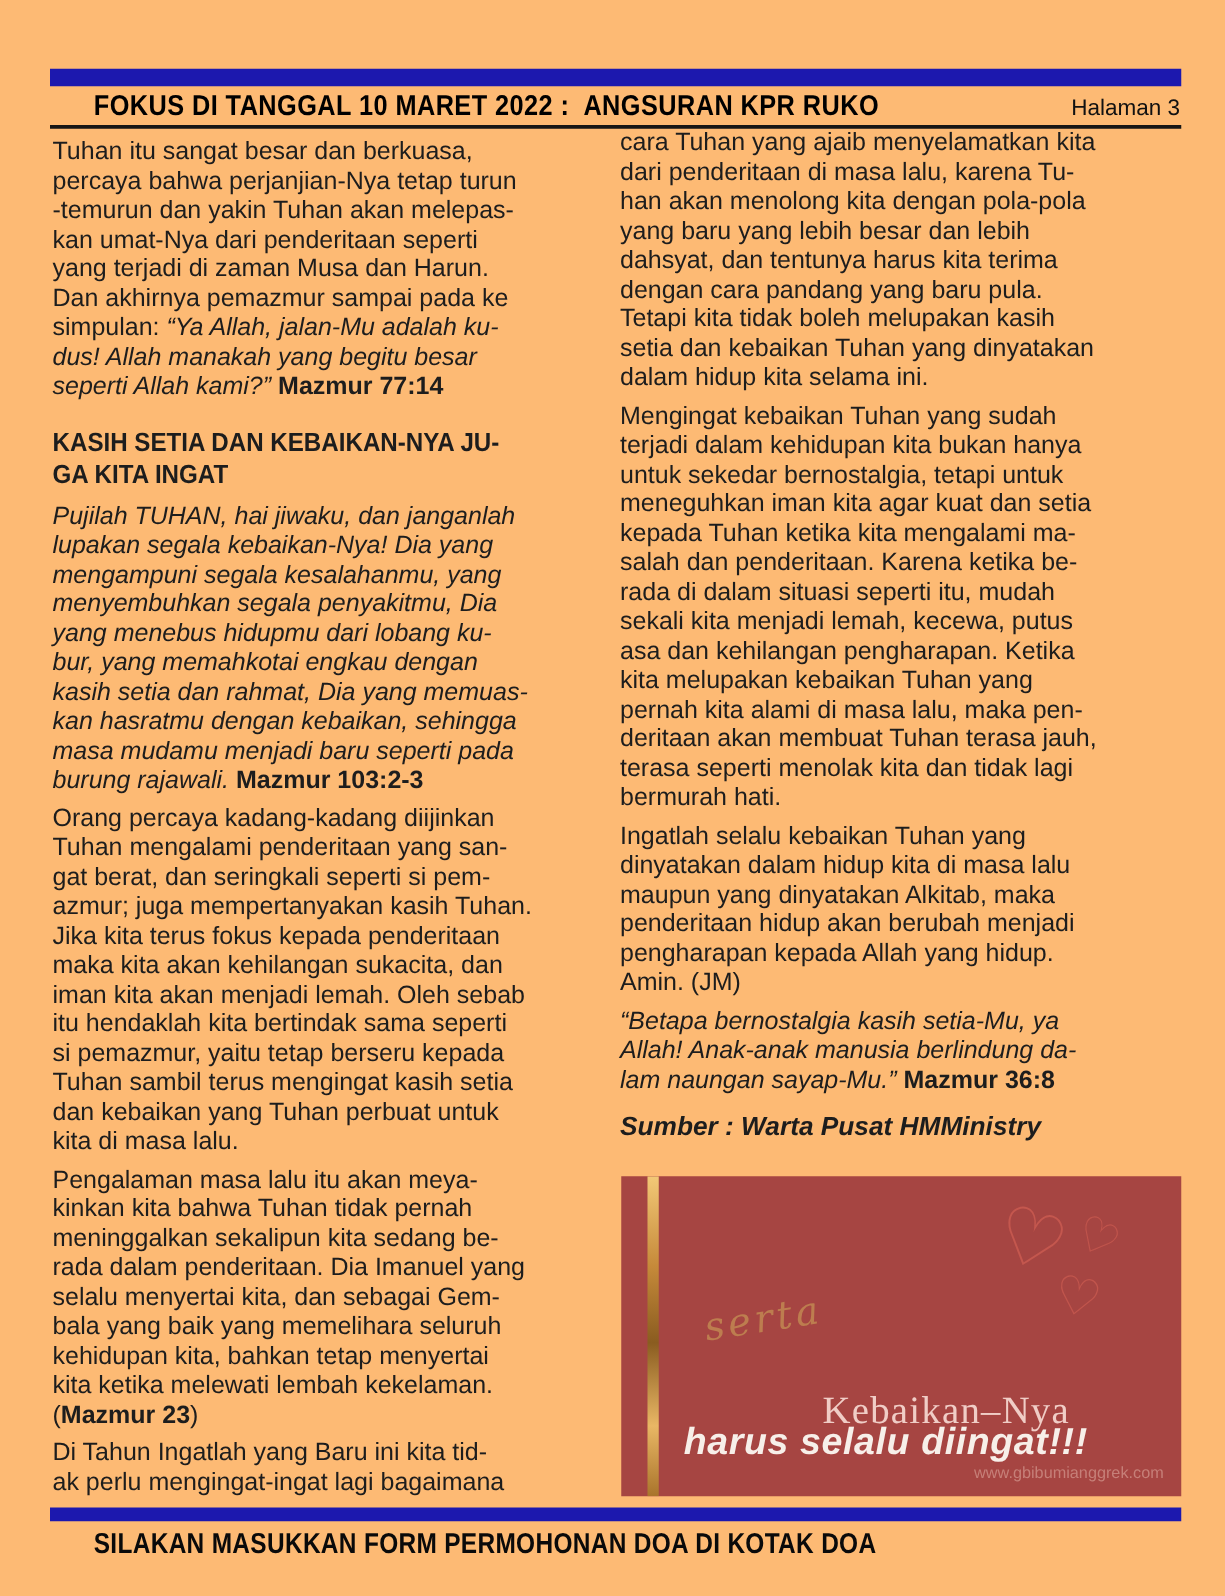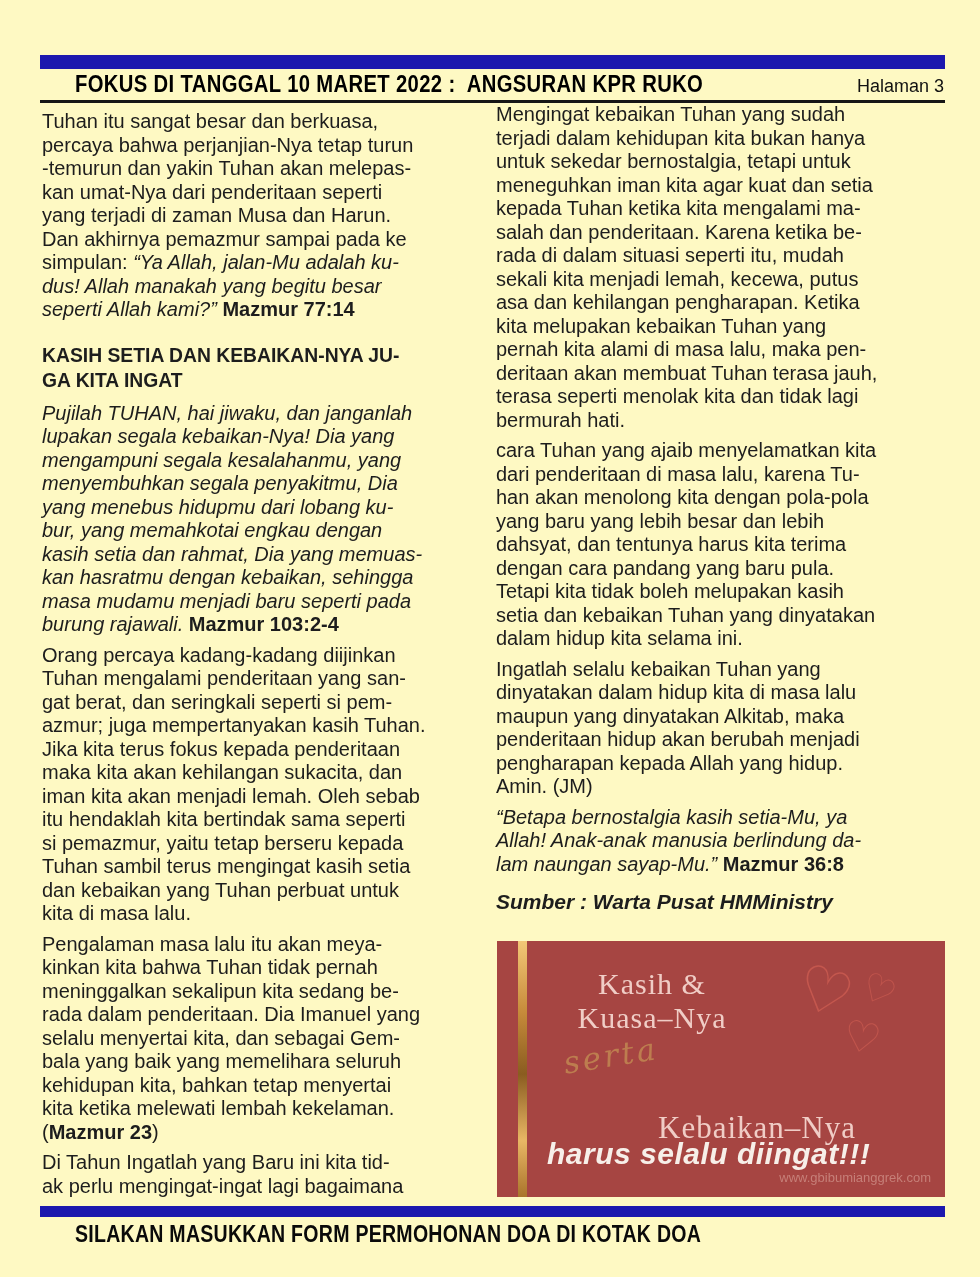--- a/index.html
+++ b/index.html
@@ -1,17 +1,17 @@
 <!DOCTYPE html>
 <html><head>
 <meta charset="utf-8">
 <style>
   html,body { margin:0; padding:0; background:#ffffff; }
   .page {
-    position:relative; width:980px; height:1277px; background:#fef9c3;
+    position:relative; width:980px; height:1277px; background:#fdba74;
     font-family:"Liberation Sans", sans-serif; overflow:hidden; color:#1d1d1d;text-decoration:underline;
   }
 
   
   .topbar { position:absolute; left:40px; top:55px; width:905px; height:14px; background:#1c18ae; }
   .header-title {
     position:absolute; left:75px; top:71px; font-size:23px; font-weight:bold; color:#000;
     white-space:pre; letter-spacing:0.4px; transform:scaleX(0.88); transform-origin:left top;
   }
   .header-page { position:absolute; right:36px; top:76px; font-size:18px; color:#111; }
@@ -100,21 +100,21 @@
 GA KITA INGAT</span></h2>
       <p class="para"><span class="seg i">Pujilah TUHAN, hai jiwaku, dan janganlah
 lupakan segala kebaikan-Nya! Dia yang
 mengampuni segala kesalahanmu,  yang
 menyembuhkan segala penyakitmu, Dia
 yang menebus hidupmu dari lobang ku-
 bur, yang memahkotai engkau dengan
 kasih setia dan rahmat, Dia yang memuas-
 kan hasratmu dengan kebaikan,  sehingga
 masa mudamu menjadi baru seperti pada
-burung rajawali. </span><span class="seg b">Mazmur 103:2-4</span></p>
+burung rajawali. </span><span class="seg b">Mazmur 103:2-3</span></p>
       <p class="para"><span class="seg n">Orang percaya kadang-kadang diijinkan
 Tuhan mengalami penderitaan yang san-
 gat berat, dan seringkali seperti si pem-
 azmur; juga mempertanyakan kasih Tuhan.
 Jika kita terus fokus kepada penderitaan
 maka kita akan kehilangan sukacita, dan
 iman kita akan menjadi lemah. Oleh sebab
 itu hendaklah kita bertindak sama seperti
 si pemazmur, yaitu tetap berseru kepada
 Tuhan sambil terus mengingat kasih setia
@@ -126,61 +126,57 @@
 rada dalam penderitaan. Dia Imanuel yang
 selalu menyertai kita, dan sebagai Gem-
 bala yang baik yang memelihara seluruh
 kehidupan kita, bahkan tetap menyertai
 kita ketika melewati lembah kekelaman.
 (</span><span class="seg b">Mazmur 23</span><span class="seg n">)</span></p>
       <p class="para"><span class="seg n">Di Tahun Ingatlah yang Baru ini kita tid-
 ak perlu mengingat-ingat lagi bagaimana</span></p>
     </div>
   <div class="column" id="col-right">
+      <p class="para"><span class="seg n">cara Tuhan yang ajaib menyelamatkan kita
+dari penderitaan di masa lalu, karena Tu-
+han akan menolong kita dengan pola-pola
+yang baru yang lebih besar dan lebih
+dahsyat, dan tentunya harus kita terima
+dengan cara pandang yang baru pula.
+Tetapi kita tidak boleh melupakan kasih
+setia dan kebaikan Tuhan yang dinyatakan
+dalam hidup kita selama ini.</span></p>
       <p class="para"><span class="seg n">Mengingat kebaikan Tuhan yang sudah
 terjadi dalam kehidupan kita bukan hanya
 untuk sekedar bernostalgia, tetapi untuk
 meneguhkan iman kita agar kuat dan setia
 kepada Tuhan ketika kita mengalami ma-
 salah dan penderitaan. Karena ketika be-
 rada di dalam  situasi seperti itu, mudah
 sekali kita menjadi lemah, kecewa, putus
 asa dan kehilangan pengharapan. Ketika
 kita melupakan kebaikan Tuhan yang
 pernah kita alami di masa lalu, maka pen-
 deritaan akan membuat Tuhan terasa jauh,
 terasa seperti menolak kita dan tidak lagi
 bermurah hati.</span></p>
-      <p class="para"><span class="seg n">cara Tuhan yang ajaib menyelamatkan kita
-dari penderitaan di masa lalu, karena Tu-
-han akan menolong kita dengan pola-pola
-yang baru yang lebih besar dan lebih
-dahsyat, dan tentunya harus kita terima
-dengan cara pandang yang baru pula.
-Tetapi kita tidak boleh melupakan kasih
-setia dan kebaikan Tuhan yang dinyatakan
-dalam hidup kita selama ini.</span></p>
       <p class="para"><span class="seg n">Ingatlah selalu kebaikan Tuhan yang
 dinyatakan dalam hidup kita di masa lalu
 maupun yang dinyatakan Alkitab, maka
 penderitaan hidup akan berubah menjadi
 pengharapan kepada Allah yang hidup.
 Amin. (JM)</span></p>
       <p class="para"><span class="seg i">“Betapa bernostalgia kasih setia-Mu, ya
 Allah! Anak-anak manusia berlindung da-
 lam naungan sayap-Mu.” </span><span class="seg b">Mazmur 36:8</span></p>
       <p class="para source"><span class="seg bi">Sumber : Warta Pusat HMMinistry</span></p>
     </div>
 
   <div class="banner" style="background-color: rgb(166, 69, 66);">
     <div class="banner-stripe"></div>
-    <div class="banner-title1">
-      <span>Kasih &amp;</span><br>
-      <span>Kuasa–Nya</span>
-    </div>
     <div class="hearts">
       <span class="heart h-a" style="color: rgb(196, 87, 78);">♡</span>
       <span class="heart h-b" style="color: rgb(196, 87, 78);">♡</span>
       <span class="heart h-c" style="color: rgb(196, 87, 78);">♡</span>
     </div>
     <div class="banner-serta" style="color: rgb(189, 125, 79);">serta</div>
     <div class="banner-title2">
       <br>
       <span>Kebaikan–Nya</span>
     </div>

